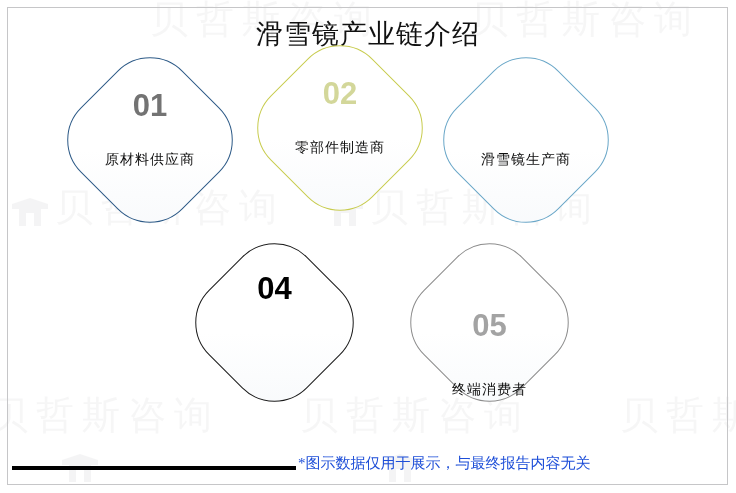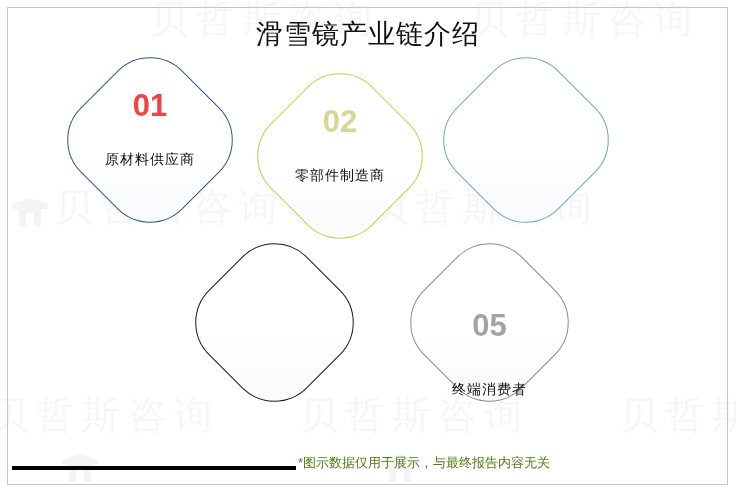--- a/index.html
+++ b/index.html
@@ -109,24 +109,24 @@
     left: 12px;
     top: 466px;
     width: 284px;
     height: 4px;
     background: #000000;
   }
   .footer-note {
     position: absolute;
     left: 298px;
     top: 454px;
-    font-size: 13px;
-    color: #4d7c0f;
+    font-size: 15px;
+    color: #1d4ed8;
     white-space: nowrap;
-    font-family: Liberation Sans, sans-serif;
+    font-family: Liberation Serif, serif;
   }
 </style>
 </head>
 <body>
 
 <div id="stage">
 
   <div class="watermarks">
     <div class="wm" style="left:55px;  top:182px;">贝哲斯咨询</div>
     <div class="wm" style="left:370px; top:182px;">贝哲斯咨询</div>
@@ -149,36 +149,38 @@
       <path d="M2 8 L20 2 L38 8 L38 13 L31 13 L31 30 L24 30 L24 17 L16 17 L16 30 L9 30 L9 13 L2 13 Z" fill="#8d8d93"></path>
     </svg>
   </div>
 
   <div class="frame"></div>
 
   <div class="title">滑雪镜产业链介绍</div>
 
   <div class="diamond-wrap" style="left:78px; top:68px; width:144px; height:144px;">
     <div class="diamond-shape" style="border-color:#2d5a87;"></div>
-    <div class="diamond-num" style="top:20px; color:#ef4444;">01</div>
+    <div class="diamond-num" style="top:20px; color:#737373;">01</div>
     <div class="diamond-label" style="top:83px;">原材料供应商</div>
   </div>
 
-  <div class="diamond-wrap" style="left:268px; top:84px; width:144px; height:144px;">
+  <div class="diamond-wrap" style="left:268px; top:56px; width:144px; height:144px;">
     <div class="diamond-shape" style="border-color:#c8cc4f;"></div>
     <div class="diamond-num" style="top:20px; color:#d3d79a;">02</div>
     <div class="diamond-label" style="top:83px;">零部件制造商</div>
   </div>
 
   <div class="diamond-wrap" style="left:454px; top:68px; width:144px; height:144px;">
     <div class="diamond-shape" style="border-color:#6aa7c8;"></div>
+    <div class="diamond-label" style="top:83px;">滑雪镜生产商</div>
   </div>
 
   <div class="diamond-wrap" style="left:205px; top:253px; width:139px; height:139px;">
     <div class="diamond-shape" style="border-color:#1a1a1a;"></div>
+    <div class="diamond-num" style="top:18px; color:#000000;">04</div>
   </div>
 
   <div class="diamond-wrap" style="left:420px; top:253px; width:139px; height:139px;">
     <div class="diamond-shape" style="border-color:#8c8c8c;"></div>
     <div class="diamond-num" style="top:18px; color:#a3a3a3;margin-top:37px;">05</div>
     <div class="diamond-label" style="top:80px;margin-top:48px;">终端消费者</div>
   </div>
 
   <div class="footer-rule"></div>
   <div class="footer-note">*图示数据仅用于展示，与最终报告内容无关</div>

